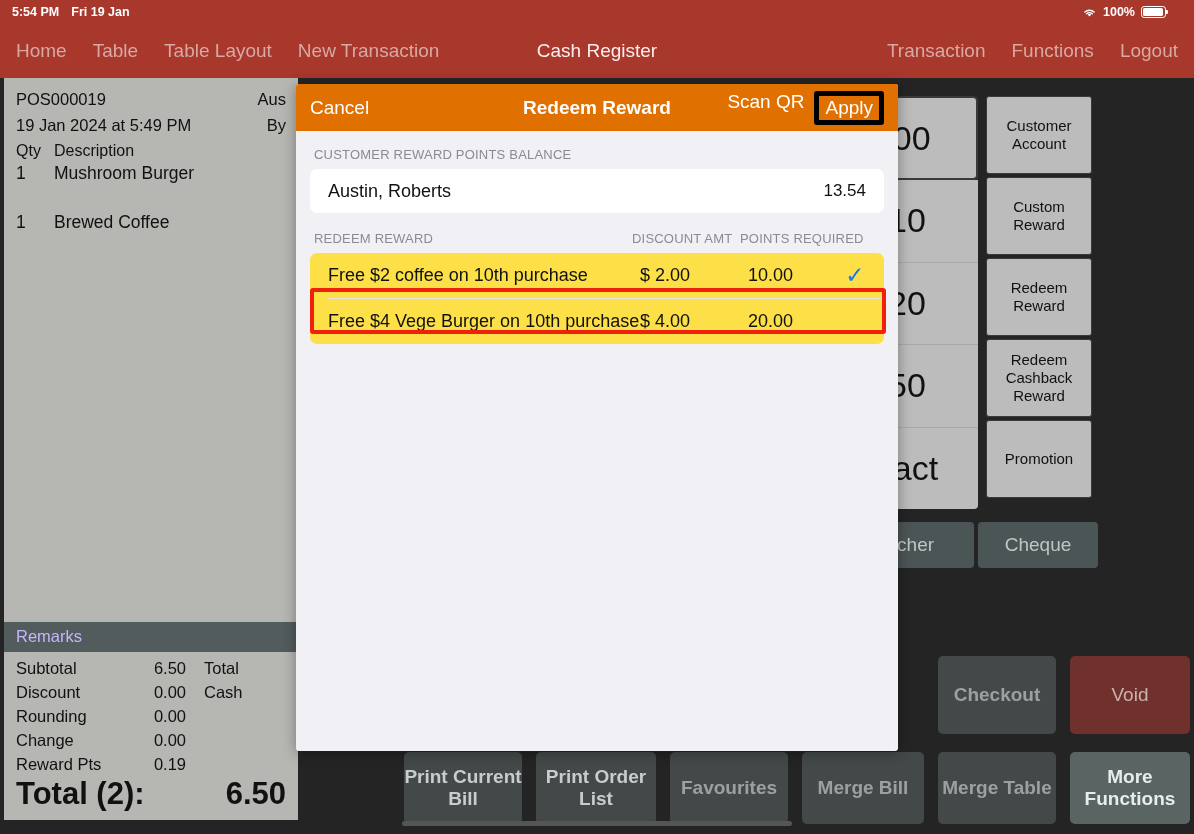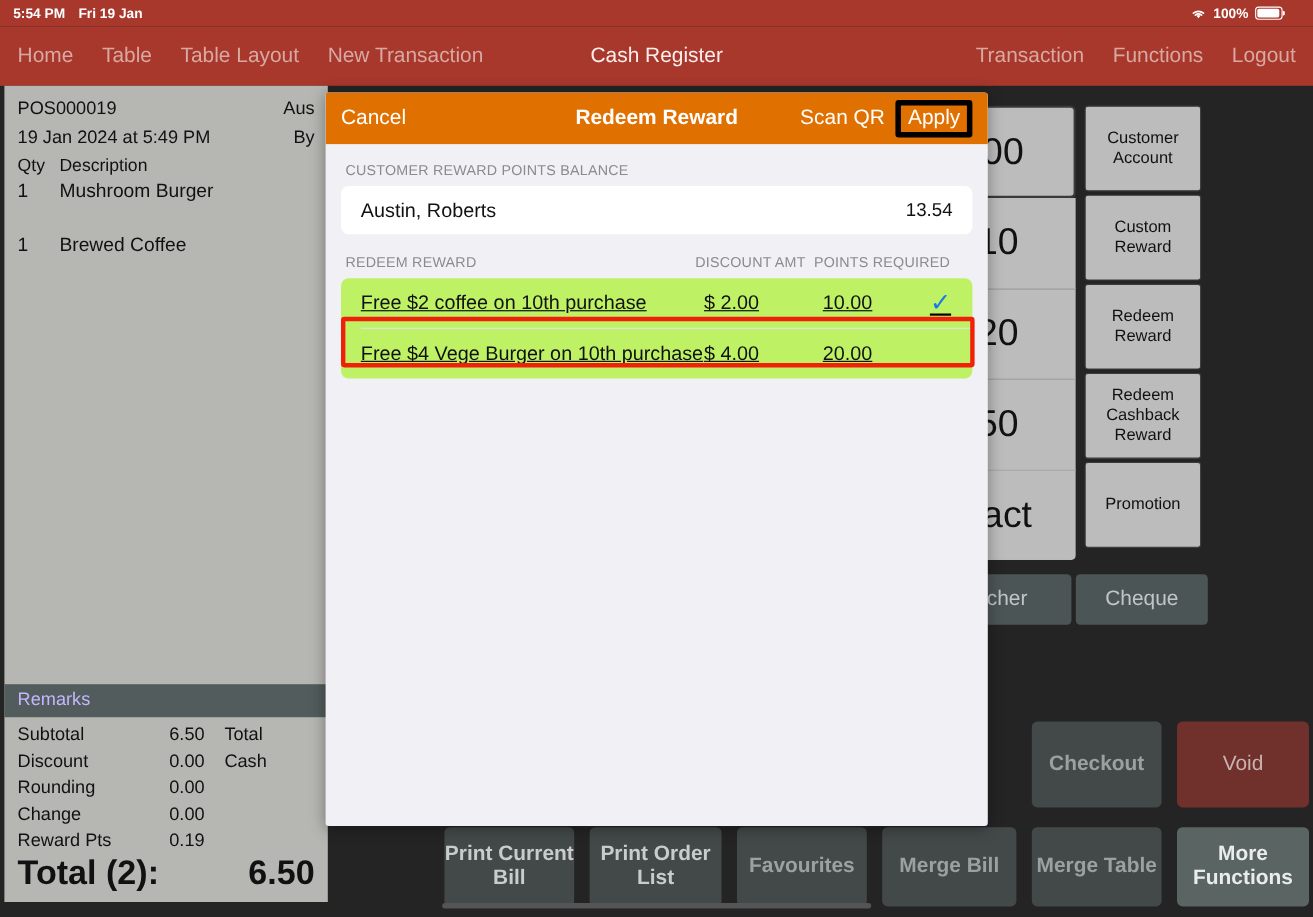--- a/index.html
+++ b/index.html
@@ -126,21 +126,21 @@
   }
   .modal-header {
     height: 47px; background: #E07000; color: #fff;
     display: flex; align-items: center; position: relative; padding: 0 14px;
   }
   .mh-cancel { font-size: 19px; color: #fff; }
   .mh-title {
     position: absolute; left: 0; right: 0; text-align: center;
     font-size: 19px; font-weight: bold; color: #fff; pointer-events: none;
   }
-  .mh-right { margin-left: auto; display: flex; align-items: center; gap: 0px; z-index: 2; }
+  .mh-right { margin-left: auto; display: flex; gap: 0px; z-index: 2; }
   .mh-scan { font-size: 19px; color: #fff; padding-right: 10px; }
   .mh-apply-wrap {
     border: 5px solid #000; border-radius: 3px; padding: 1px 6px;
     display: flex; align-items: center; justify-content: center;
   }
   .mh-apply { font-size: 19px; color: #fff; font-weight: normal; }
 
   .sec-label {
     font-size: 13px; color: #8A8A8F; letter-spacing: .2px;
     padding: 16px 18px 7px 18px; text-transform: uppercase;
@@ -155,21 +155,21 @@
   .balance-row .bal-val { margin-left: auto; font-size: 17px; }
 
   .list-header {
     display: flex; align-items: flex-end;
     font-size: 13px; color: #8A8A8F; padding: 18px 18px 7px 18px; letter-spacing: .2px;
   }
   .lh-name { flex: 1; }
   .lh-disc { width: 108px; text-align: left; }
   .lh-pts { width: 140px; text-align: left; }
 
-  .reward-list { margin: 0 14px; background: #bef264; border-radius: 7px; overflow: hidden; text-decoration: underline; }
+  .reward-list { margin: 0 14px; background: #fde047; border-radius: 7px; overflow: hidden; }
   .reward-row {
     height: 45px; display: flex; align-items: center; padding: 0 14px 0 18px;
     font-size: 18px; color: #111; position: relative;
   }
   .reward-row .r-name { flex: 1; }
   .reward-row .r-disc { width: 108px; }
   .reward-row .r-pts { width: 92px; }
   .reward-row .r-check { width: 30px; text-align: center; color: #1478F0; font-size: 23px; }
   .row-sep { height: 1px; background: #E2E2E6; margin-left: 18px; }
 

